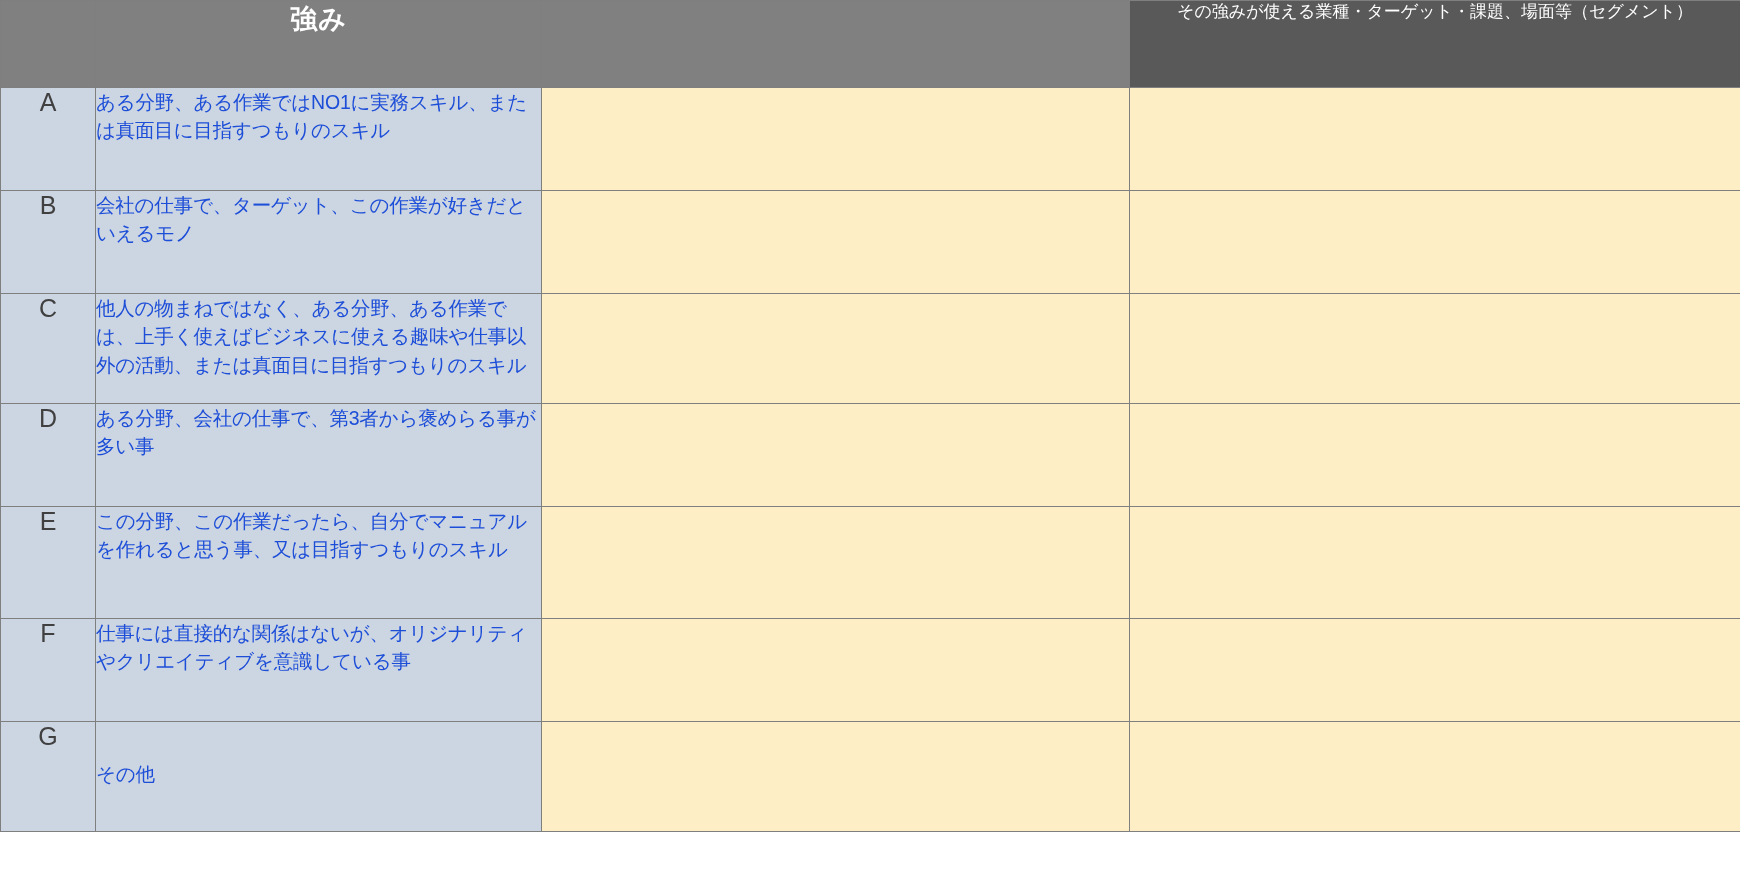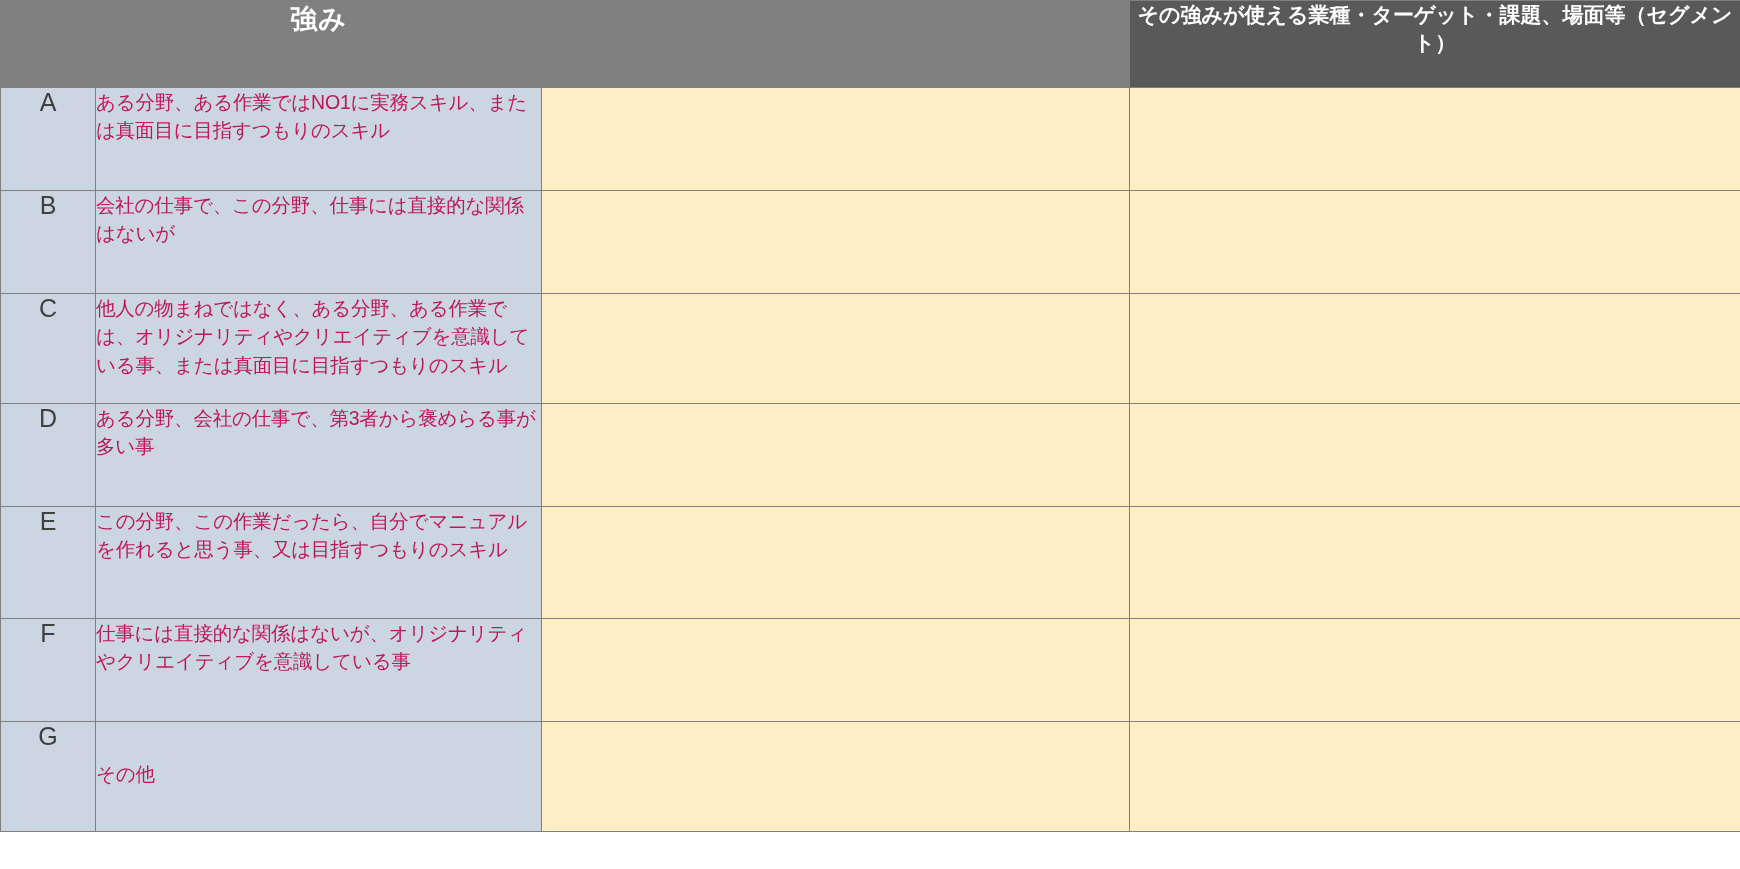--- a/index.html
+++ b/index.html
@@ -48,41 +48,41 @@
     font-size: 27px;
     font-weight: bold;
     text-align: center;
     vertical-align: middle;
     height: 86px;
     letter-spacing: 1px;
   }
   .hdr-seg {
     background: #595959;
     color: #ffffff;
-    font-size: 21px;
-    font-weight: bold;
+    font-size: 17px;
+    font-weight: normal;
     text-align: center;
     vertical-align: middle;
     height: 86px;
     line-height: 1.35;
     padding: 0 8px;
   }
 
   
   .row-label {
     background: #ccd5e2;
     color: #404040;
     font-size: 25px;
     text-align: center;
     vertical-align: middle;
     font-weight: normal;
   }
   .row-desc {
     background: #ccd5e2;
-    color: #be185d;
+    color: #1d4ed8;
     font-size: 19.5px;
     line-height: 1.45;
     padding: 9px 7px 6px 7px;
     vertical-align: top;
     letter-spacing: -0.2px;
   }
   .row-desc.middle {
     vertical-align: middle;
     padding-top: 0;
     padding-bottom: 5px;
@@ -120,27 +120,27 @@
     </thead>
     <tbody>
       <tr class="r-a">
         <td class="row-label">A</td>
         <td class="row-desc">ある分野、ある作業ではNO1に実務スキル、または真面目に目指すつもりのスキル</td>
         <td class="cell-blank"></td>
         <td class="cell-blank"></td>
       </tr>
       <tr class="r-b">
         <td class="row-label">B</td>
-        <td class="row-desc">会社の仕事で、この分野、仕事には直接的な関係はないが</td>
+        <td class="row-desc">会社の仕事で、ターゲット、この作業が好きだといえるモノ</td>
         <td class="cell-blank"></td>
         <td class="cell-blank"></td>
       </tr>
       <tr class="r-c">
         <td class="row-label">C</td>
-        <td class="row-desc">他人の物まねではなく、ある分野、ある作業では、オリジナリティやクリエイティブを意識している事、または真面目に目指すつもりのスキル</td>
+        <td class="row-desc">他人の物まねではなく、ある分野、ある作業では、上手く使えばビジネスに使える趣味や仕事以外の活動、または真面目に目指すつもりのスキル</td>
         <td class="cell-blank"></td>
         <td class="cell-blank"></td>
       </tr>
       <tr class="r-d">
         <td class="row-label">D</td>
         <td class="row-desc">ある分野、会社の仕事で、第3者から褒めらる事が多い事</td>
         <td class="cell-blank"></td>
         <td class="cell-blank"></td>
       </tr>
       <tr class="r-e">

